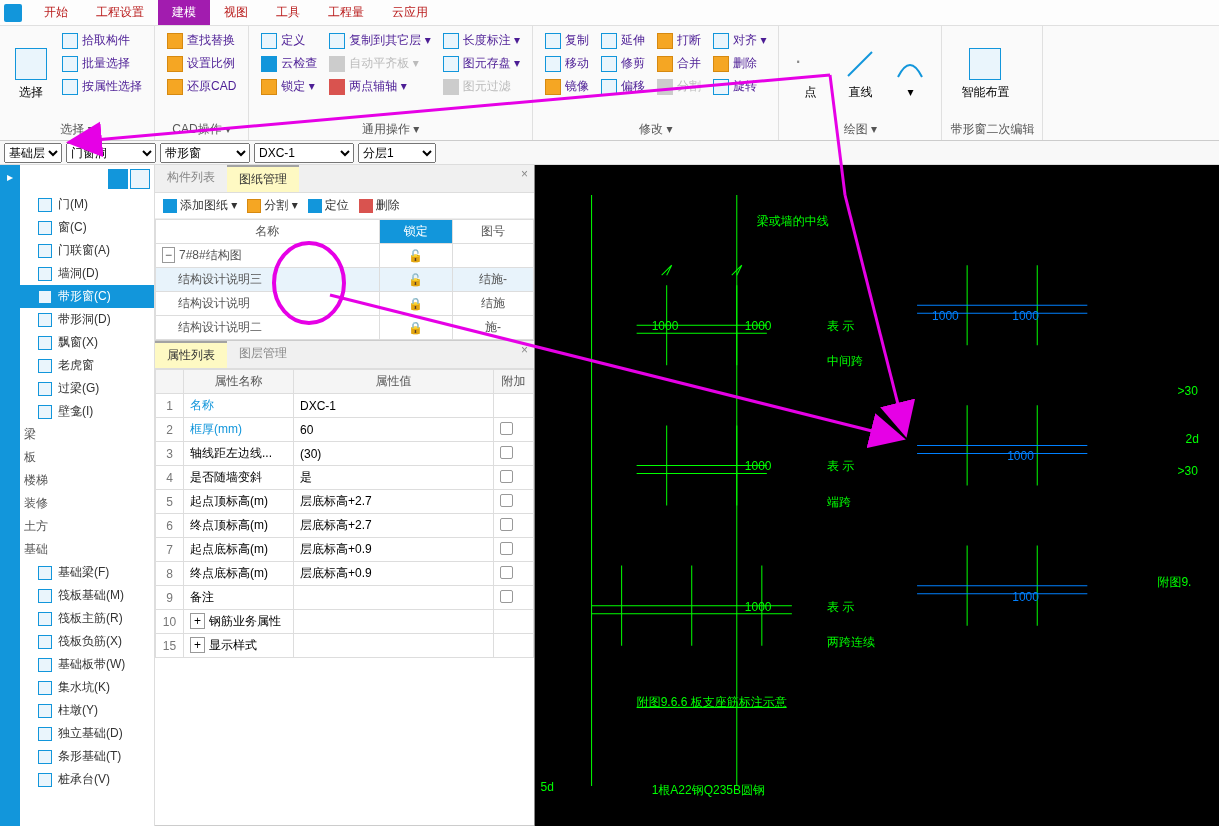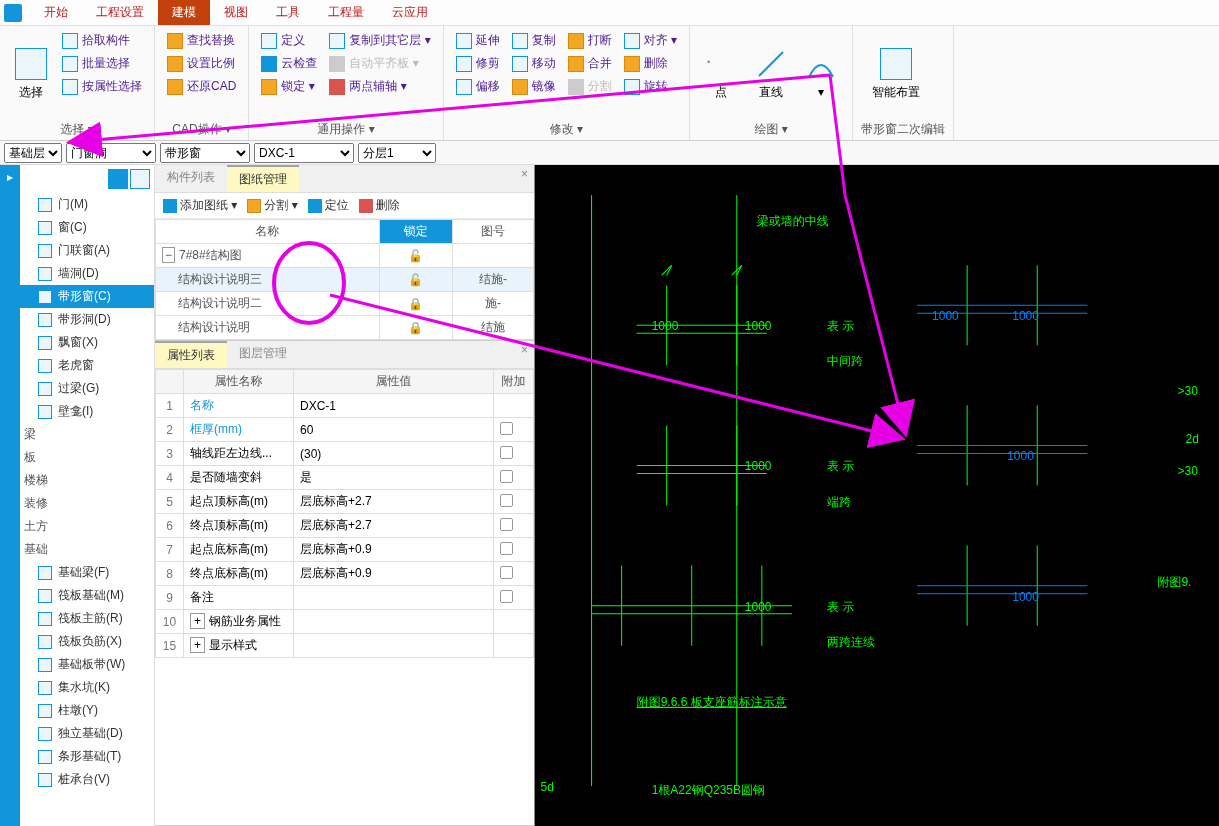--- a/index.html
+++ b/index.html
@@ -1,21 +1,21 @@
 <!DOCTYPE html>
 <html><head>
 <meta charset="utf-8">
 <style>
 * { margin: 0; padding: 0; box-sizing: border-box; font-family: "Microsoft YaHei", Arial, sans-serif; font-size: 12px; }
 body { background: #fff; overflow: hidden; width: 1219px; height: 826px; position: relative; }
 
 
 .menubar { display: flex; align-items: center; height: 26px; background: #fdfdfd; border-bottom: 1px solid #e0e0e0; padding-left: 4px; }
 .menubar .menu-item { padding: 4px 14px; cursor: pointer; color: #b91c1c; }
-.menubar .menu-item.active { background: #c2410c; color: #fff; }
+.menubar .menu-item.active { background: #a21caf; color: #fff; }
 .app-icon { width: 18px; height: 18px; background: #1296db; border-radius: 2px; margin-right: 8px; }
 
 
 .ribbon { display: flex; height: 115px; border-bottom: 1px solid #ccc; background: #fafafa; }
 .ribbon-group { border-right: 1px solid #e0e0e0; padding: 4px 8px 2px 8px; display: flex; flex-direction: column; }
 .ribbon-group-body { flex: 1; display: flex; gap: 4px; }
 .ribbon-group-title { text-align: center; color: #555; font-size: 12px; padding-top: 3px; }
 .ribbon-col { display: flex; flex-direction: column; gap: 2px; }
 .ribbon-big { display: flex; flex-direction: column; align-items: center; justify-content: center; width: 46px; gap: 4px; }
 .ribbon-big .icon { width: 32px; height: 32px; border: 1px solid #1296db; background: #eaf5fc; }
@@ -162,52 +162,66 @@
           </div>
         <div class="ribbon-btn disabled">
             <span class="ic ic-gray"></span>
             <span>自动平齐板 ▾</span>
           </div>
         <div class="ribbon-btn">
             <span class="ic ic-purple"></span>
             <span>两点辅轴 ▾</span>
           </div>
       </div>
+      <div class="ribbon-col">
+        <div class="ribbon-btn">
+            <span class="ic ic-blue-outline"></span>
+            <span>长度标注 ▾</span>
+          </div>
+        <div class="ribbon-btn">
+            <span class="ic ic-blue-outline"></span>
+            <span>图元存盘 ▾</span>
+          </div>
+        <div class="ribbon-btn disabled">
+            <span class="ic ic-gray"></span>
+            <span>图元过滤</span>
+          </div>
+      </div>
     </div>
     <div class="ribbon-group-title">通用操作 ▾</div>
   </div>
 
   <div class="ribbon-group">
     <div class="ribbon-group-body">
       <div class="ribbon-col">
         <div class="ribbon-btn">
             <span class="ic ic-blue-outline"></span>
+            <span>复制</span>
+          </div>
+        <div class="ribbon-btn">
+            <span class="ic ic-blue-outline"></span>
+            <span>移动</span>
+          </div>
+        <div class="ribbon-btn">
+            <span class="ic ic-orange"></span>
+            <span>镜像</span>
+          </div>
+      </div>
+      <div class="ribbon-col">
+        <div class="ribbon-btn">
+            <span class="ic ic-blue-outline"></span>
             <span>延伸</span>
           </div>
         <div class="ribbon-btn">
             <span class="ic ic-blue-outline"></span>
             <span>修剪</span>
           </div>
         <div class="ribbon-btn">
             <span class="ic ic-blue-outline"></span>
             <span>偏移</span>
-          </div>
-      </div>
-      <div class="ribbon-col">
-        <div class="ribbon-btn">
-            <span class="ic ic-blue-outline"></span>
-            <span>复制</span>
-          </div>
-        <div class="ribbon-btn">
-            <span class="ic ic-blue-outline"></span>
-            <span>移动</span>
-          </div>
-        <div class="ribbon-btn">
-            <span class="ic ic-orange"></span>
-            <span>镜像</span>
           </div>
       </div>
       <div class="ribbon-col">
         <div class="ribbon-btn">
             <span class="ic ic-orange"></span>
             <span>打断</span>
           </div>
         <div class="ribbon-btn">
             <span class="ic ic-orange"></span>
             <span>合并</span>
@@ -420,28 +434,28 @@
               <td class="name-cell"><span style="border:1px solid #999;padding:0 2px;margin-right:4px">−</span>7#8#结构图</td>
               <td><span class="lock-open">🔓</span></td>
               <td></td>
             </tr>
             <tr class="sel">
               <td class="name-cell"><span style="display:inline-block;width:16px"></span>结构设计说明三</td>
               <td><span class="lock-open">🔓</span></td>
               <td>结施-</td>
             </tr>
             <tr>
+              <td class="name-cell"><span style="display:inline-block;width:16px"></span>结构设计说明</td>
+              <td><span class="lock-open">🔒</span></td>
+              <td>结施</td>
+            </tr>
+            <tr>
               <td class="name-cell"><span style="display:inline-block;width:16px"></span>结构设计说明二</td>
               <td><span class="lock-open">🔒</span></td>
               <td>施-</td>
-            </tr>
-            <tr>
-              <td class="name-cell"><span style="display:inline-block;width:16px"></span>结构设计说明</td>
-              <td><span class="lock-open">🔒</span></td>
-              <td>结施</td>
             </tr>
           </tbody>
       </table>
     </div>
 
     <div class="mid-panel" style="flex:1">
       <div class="panel-tabs">
         <div class="panel-tab active">属性列表</div>
         <div class="panel-tab">图层管理</div>
         <div class="panel-close">×</div>

